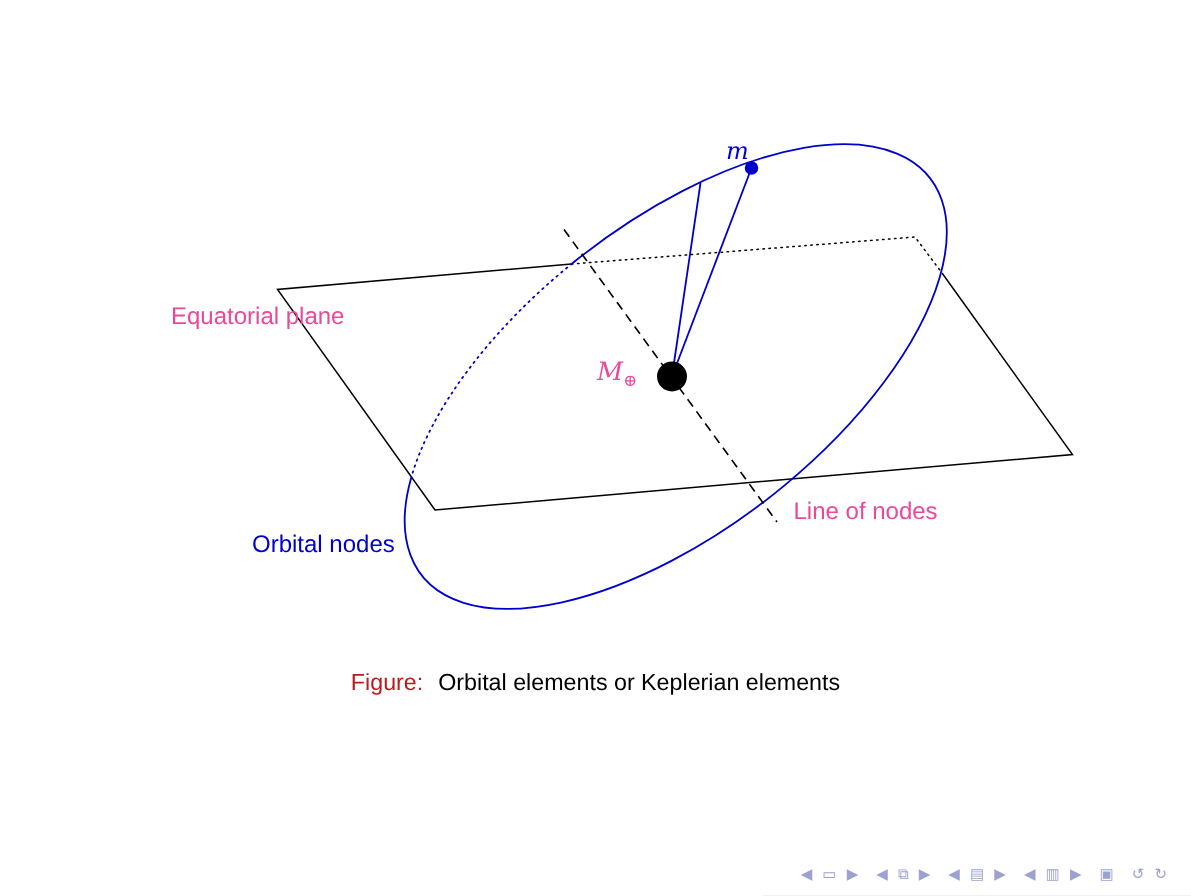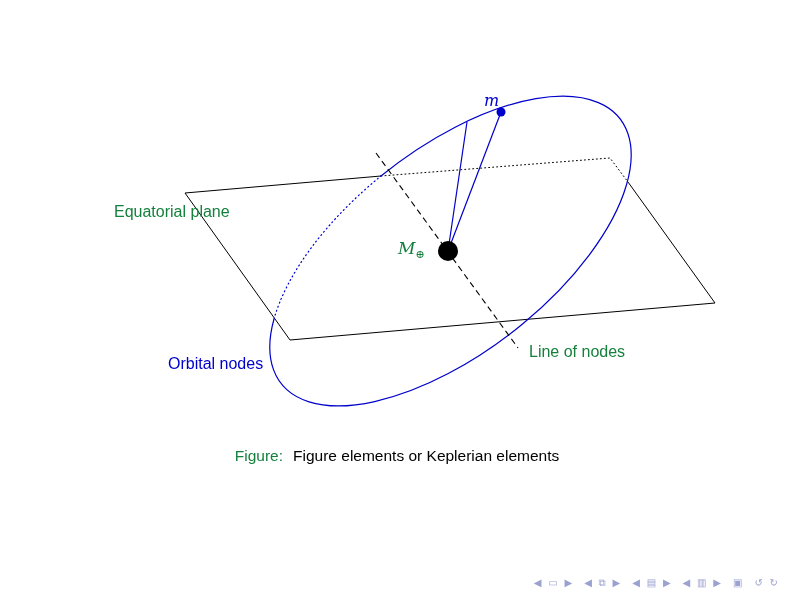--- a/index.html
+++ b/index.html
@@ -8,21 +8,21 @@
     width:794px;height:597px;
     background:#ffffff;
     margin:0 auto;
     overflow:hidden;
     font-family:"Liberation Sans", sans-serif;
   }
   .diagram-svg{position:absolute;left:0;top:0;}
   .label{
     position:absolute;
     font-size:16px;
-    color:#15803d;
+    color:#ec4899;
     white-space:nowrap;
     line-height:1.1;
   }
   .label.blue{color:#0000cc;}
   .math{
     font-family:"DejaVu Serif", serif;
     font-style:italic;
   }
   .math sub{
     font-style:normal;
@@ -30,21 +30,21 @@
     vertical-align:-4px;
   }
   .caption{
     position:absolute;
     top:447px;left:0;right:0;
     text-align:center;
     font-size:15.5px;
     color:#000;
   }
   .caption .prefix{
-    color:#15803d;
+    color:#b91c1c;
     margin-right:10px;
   }
   .navbar{
     position:absolute;
     right:14px;bottom:8px;
     display:flex;
     gap:10px;
     font-size:10px;
     color:#9ba2d0;
     user-select:none;
@@ -74,30 +74,30 @@
 
     <circle cx="448" cy="251" r="10" fill="#000000"></circle>
 
     <circle cx="501" cy="112" r="4.5" fill="#0000cc"></circle>
   </svg>
 
   <div class="label" style="left:114px;top:203px;">Equatorial plane</div>
 
   <div class="label blue" style="left:168px;top:355px;">Orbital nodes</div>
 
-  <div class="label" style="left:529px;top:343px;">Line of nodes</div>
+  <div class="label" style="left:529px;top:333px;">Line of nodes</div>
 
   <div class="label math" style="left:398px;top:239px;font-size:17px;">
     <span>M</span><sub>⊕</sub>
   </div>
 
   <div class="label math blue" style="left:484px;top:92px;">m</div>
 
   <div class="caption">
-    <span class="prefix">Figure:</span><span>Figure elements or Keplerian elements</span>
+    <span class="prefix">Figure:</span><span>Orbital elements or Keplerian elements</span>
   </div>
 
   <div class="navbar">
     <span>◀ ▭ ▶</span>
     <span>◀ ⧉ ▶</span>
     <span>◀ ▤ ▶</span>
     <span>◀ ▥ ▶</span>
     <span>▣</span>
     <span>↺ ↻</span>
   </div>

